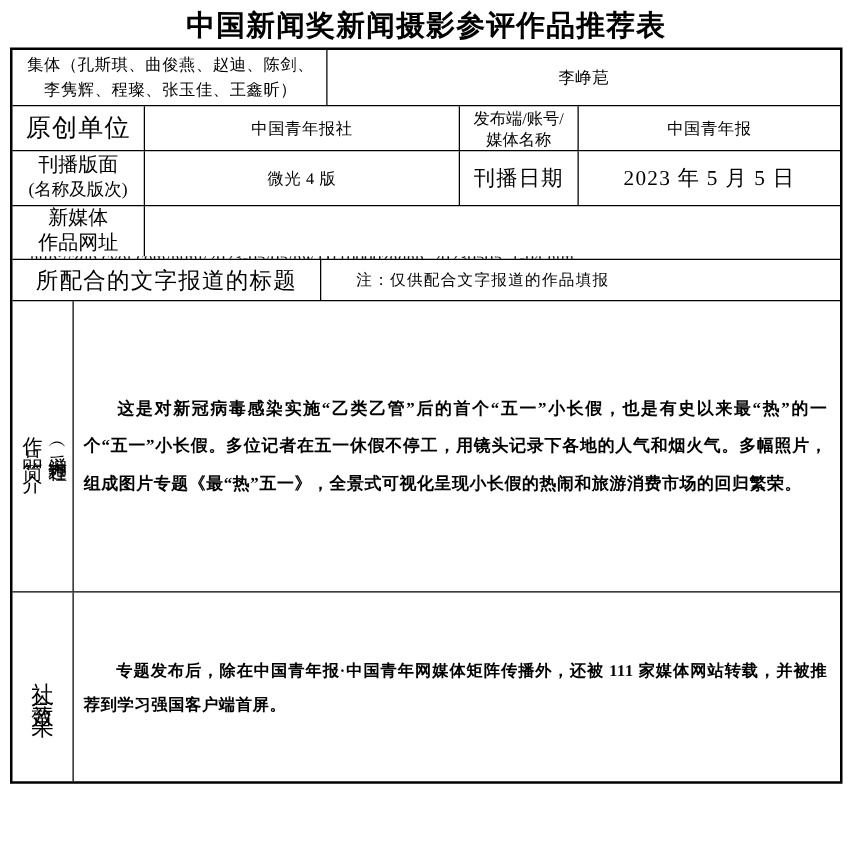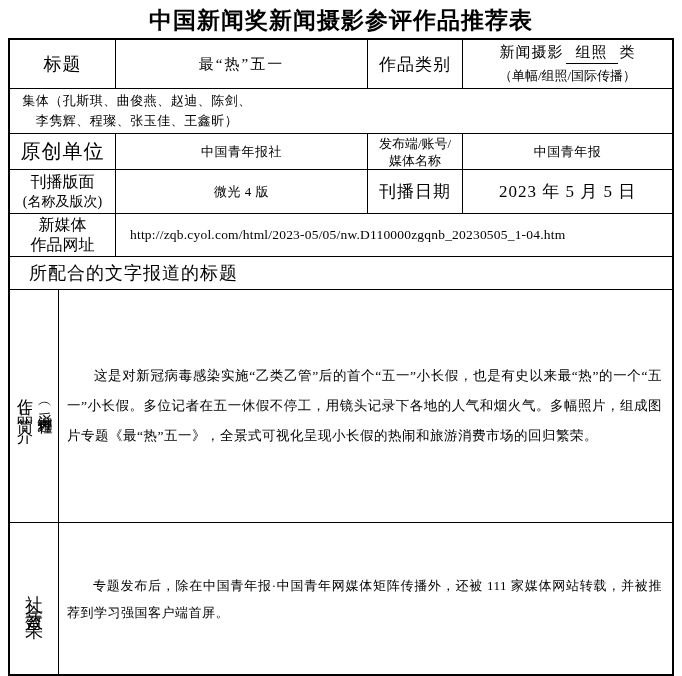--- a/index.html
+++ b/index.html
@@ -31,21 +31,21 @@
     display: flex; flex-direction: column;
     align-items: center; justify-content: center;
     overflow: hidden;
   }
   .cell:last-child { border-right: none; }
 
   
   .c1 { width: 106px; } .c2 { width: 252px; } .c3 { width: 95px; } .c4 { flex: 1; }
   
   .h-r1 { height: 49px; } .h-r2 { height: 45px; } .h-r3 { height: 36px; }
-  .h-r4 { height: 44px; } .h-r5 { height: 43px; } .h-r6 { height: 33px; }
+  .h-r4 { height: 44px; } .h-r5 { height: 43px; flex-direction: column; } .h-r6 { height: 33px; }
   .h-r7 { height: 233px; } .h-r8 { height: 151px; }
 
   .label { font-size: 18px; letter-spacing: 1px; }
   .label-sm { font-size: 13px; line-height: 17px; letter-spacing: 0; text-align: center; }
   .label-2line { font-size: 16px; line-height: 20px; letter-spacing: 0; text-align: center; }
 
   .val { font-size: 13px; letter-spacing: 0.5px; text-align: center; }
   .val-title { font-size: 15px; letter-spacing: 2px; }
   .val-date { font-size: 17px; letter-spacing: 1px; }
 
@@ -71,21 +71,21 @@
   .vlabel-cell { width: 49px; }
   .vcol {
     writing-mode: vertical-rl;
     text-orientation: mixed;
   }
   .intro-label-wrap { display: flex; flex-direction: row; align-items: center; justify-content: center; }
   .intro-main { font-size: 16px; letter-spacing: 10px; }
   .intro-paren { font-size: 15px; letter-spacing: 3px; }
   .effect-label { font-size: 18px; letter-spacing: 9px; }
 
-  .para-cell { align-items: center; padding: 0 10px 0 8px; }
+  .para-cell { align-items: center; padding: 0 10px 0 8px; font-weight: bold; }
   .para {
     font-size: 13.5px;
     line-height: 30px;
     text-indent: 2em;
     text-align: justify;
     letter-spacing: 0.5px;
   }
   .para-effect {
     font-size: 13px;
     line-height: 27px;
@@ -95,41 +95,27 @@
   }
 </style>
 </head>
 <body>
 
 <div class="page">
   <div class="page-title">中国新闻奖新闻摄影参评作品推荐表</div>
 
   <div class="form-table">
 
-    <div class="row h-r1">
-      <div class="cell c1">
-        <span class="label">标题</span>
-      </div>
-      <div class="cell c2">
-        <span class="val val-title">最“热”五一</span>
-      </div>
-      <div class="cell c3">
-        <span class="label" style="font-size:17px">作品类别</span>
-      </div>
-      <div class="cell c4">
-        <div class="cat-line1">
-          <span>新闻摄影</span><span class="cat-underline">组照</span><span>类</span>
-        </div>
-        <div class="cat-line2">（单幅/组照/国际传播）</div>
-      </div>
-    </div>
 
     <div class="row h-r2">
       <div class="cell c2 author-cell">
         <span class="author-text">集体（孔斯琪、曲俊燕、赵迪、陈剑、李隽辉、程璨、张玉佳、王鑫昕）</span>
+      </div>
+      <div class="cell c4">
+        <span class="val">李峥苨</span>
       </div>
     </div>
 
     <div class="row h-r3">
       <div class="cell c1">
         <span class="label" style="font-size:20px">原创单位</span>
       </div>
       <div class="cell c2">
         <span class="val">中国青年报社</span>
       </div>
@@ -165,20 +151,23 @@
       </div>
       <div class="cell c4 url-cell">
         <span class="url-text">http://zqb.cyol.com/html/2023-05/05/nw.D110000zgqnb_20230505_1-04.htm</span>
       </div>
     </div>
 
     <div class="row h-r6">
       <div class="cell wide-label-cell">
         <span class="label">所配合的文字报道的标题</span>
       </div>
+      <div class="cell c4 note-cell">
+        <span class="note-text">注：仅供配合文字报道的作品填报</span>
+      </div>
     </div>
 
     <div class="row h-r7">
       <div class="cell vlabel-cell">
         <div class="intro-label-wrap">
           <span class="vcol intro-main">作品简介</span>
           <span class="vcol intro-paren">（采编过程）</span>
         </div>
       </div>
       <div class="cell c4 para-cell">

